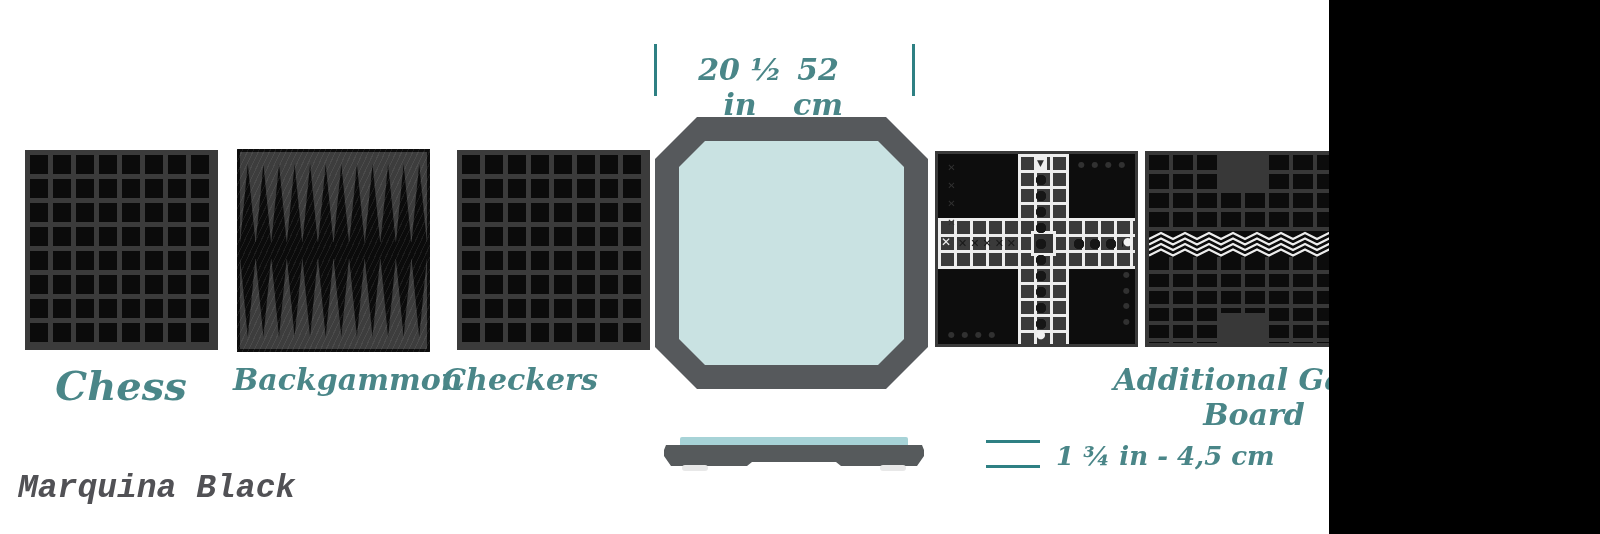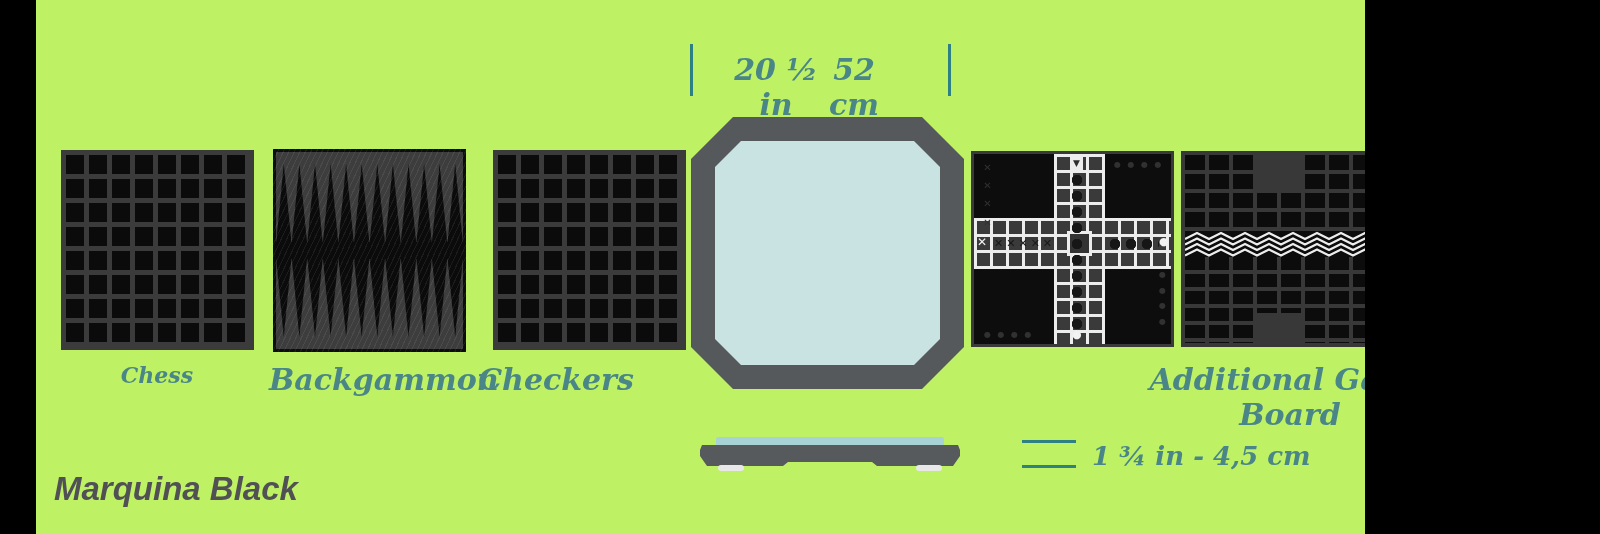--- a/index.html
+++ b/index.html
@@ -1,20 +1,20 @@
 <!DOCTYPE html>
 <html><head>
 <meta charset="utf-8">
 <style>
   html,body{margin:0;padding:0;background:#000;}
-  .stage{position:relative;width:1329px;height:534px;background:#bef264;overflow:hidden;
-         font-family:"DejaVu Serif", serif;margin-left:36px;}
+  .stage{position:relative;width:1329px;height:534px;background:#ffffff;overflow:hidden;
+         font-family:"DejaVu Serif", serif;}
   .abs{position:absolute;}
   .teal-script{color:#4a8688;font-style:italic;font-weight:bold;font-family:"DejaVu Serif", serif;}
-  .gray-script{color:#515155;font-style:italic;font-weight:bold;font-family:Liberation Sans, sans-serif;text-align:center;}
+  .gray-script{color:#515155;font-style:italic;font-weight:bold;font-family:Liberation Mono, monospace;text-align:center;}
 
   
   .vtick{width:3px;height:52px;background:#2e8083;}
   .hline{width:54px;height:3px;background:#2e8083;}
 
   
   .board-grid{box-sizing:border-box;width:193px;height:200px;
     border:5px solid #3b3b3b;background-color:#0b0b0b;
     background-image:
       repeating-linear-gradient(to right, transparent 0 18px, #3b3b3b 18px 23px),
@@ -165,21 +165,21 @@
   </div>
 
   <div class="abs xiangqi" style="left:1375px;top:151px;">
     <div class="abs half" style="top:5px;"></div>
     <div class="abs river"></div>
     <div class="abs half" style="top:107px;"></div>
     <div class="abs palace" style="top:5px;"></div>
     <div class="abs palace" style="top:147px;"></div>
   </div>
 
-  <span class="abs teal-script" style="left:41px;top:362px;width:160px;text-align:center;font-size:22px;">Chess</span>
+  <span class="abs teal-script" style="left:41px;top:362px;width:160px;text-align:center;font-size:40px;">Chess</span>
   <span class="abs teal-script" style="left:233px;top:362px;width:200px;text-align:center;font-size:30px;">Backgammon</span>
   <span class="abs teal-script" style="left:420px;top:362px;width:200px;text-align:center;font-size:30px;">Checkers</span>
   <span class="abs teal-script" style="left:1104px;top:362px;width:300px;text-align:center;font-size:30px;">Additional Game Board</span>
 
   <svg class="abs" style="left:664px;top:436px;" width="260" height="38" viewBox="0 0 260 38">
     <rect x="16" y="1" width="228" height="10" rx="2" fill="#a7d3d7"></rect>
     <path d="M2,9 L258,9 L260,14 L260,20 L253,30 L177,30 L172,26 L88,26 L83,30 L7,30 L0,20 L0,14 Z" fill="#565a5c"></path>
     <rect x="18" y="29" width="26" height="6" rx="3" fill="#e8e8e8"></rect>
     <rect x="216" y="29" width="26" height="6" rx="3" fill="#e8e8e8"></rect>
   </svg>

